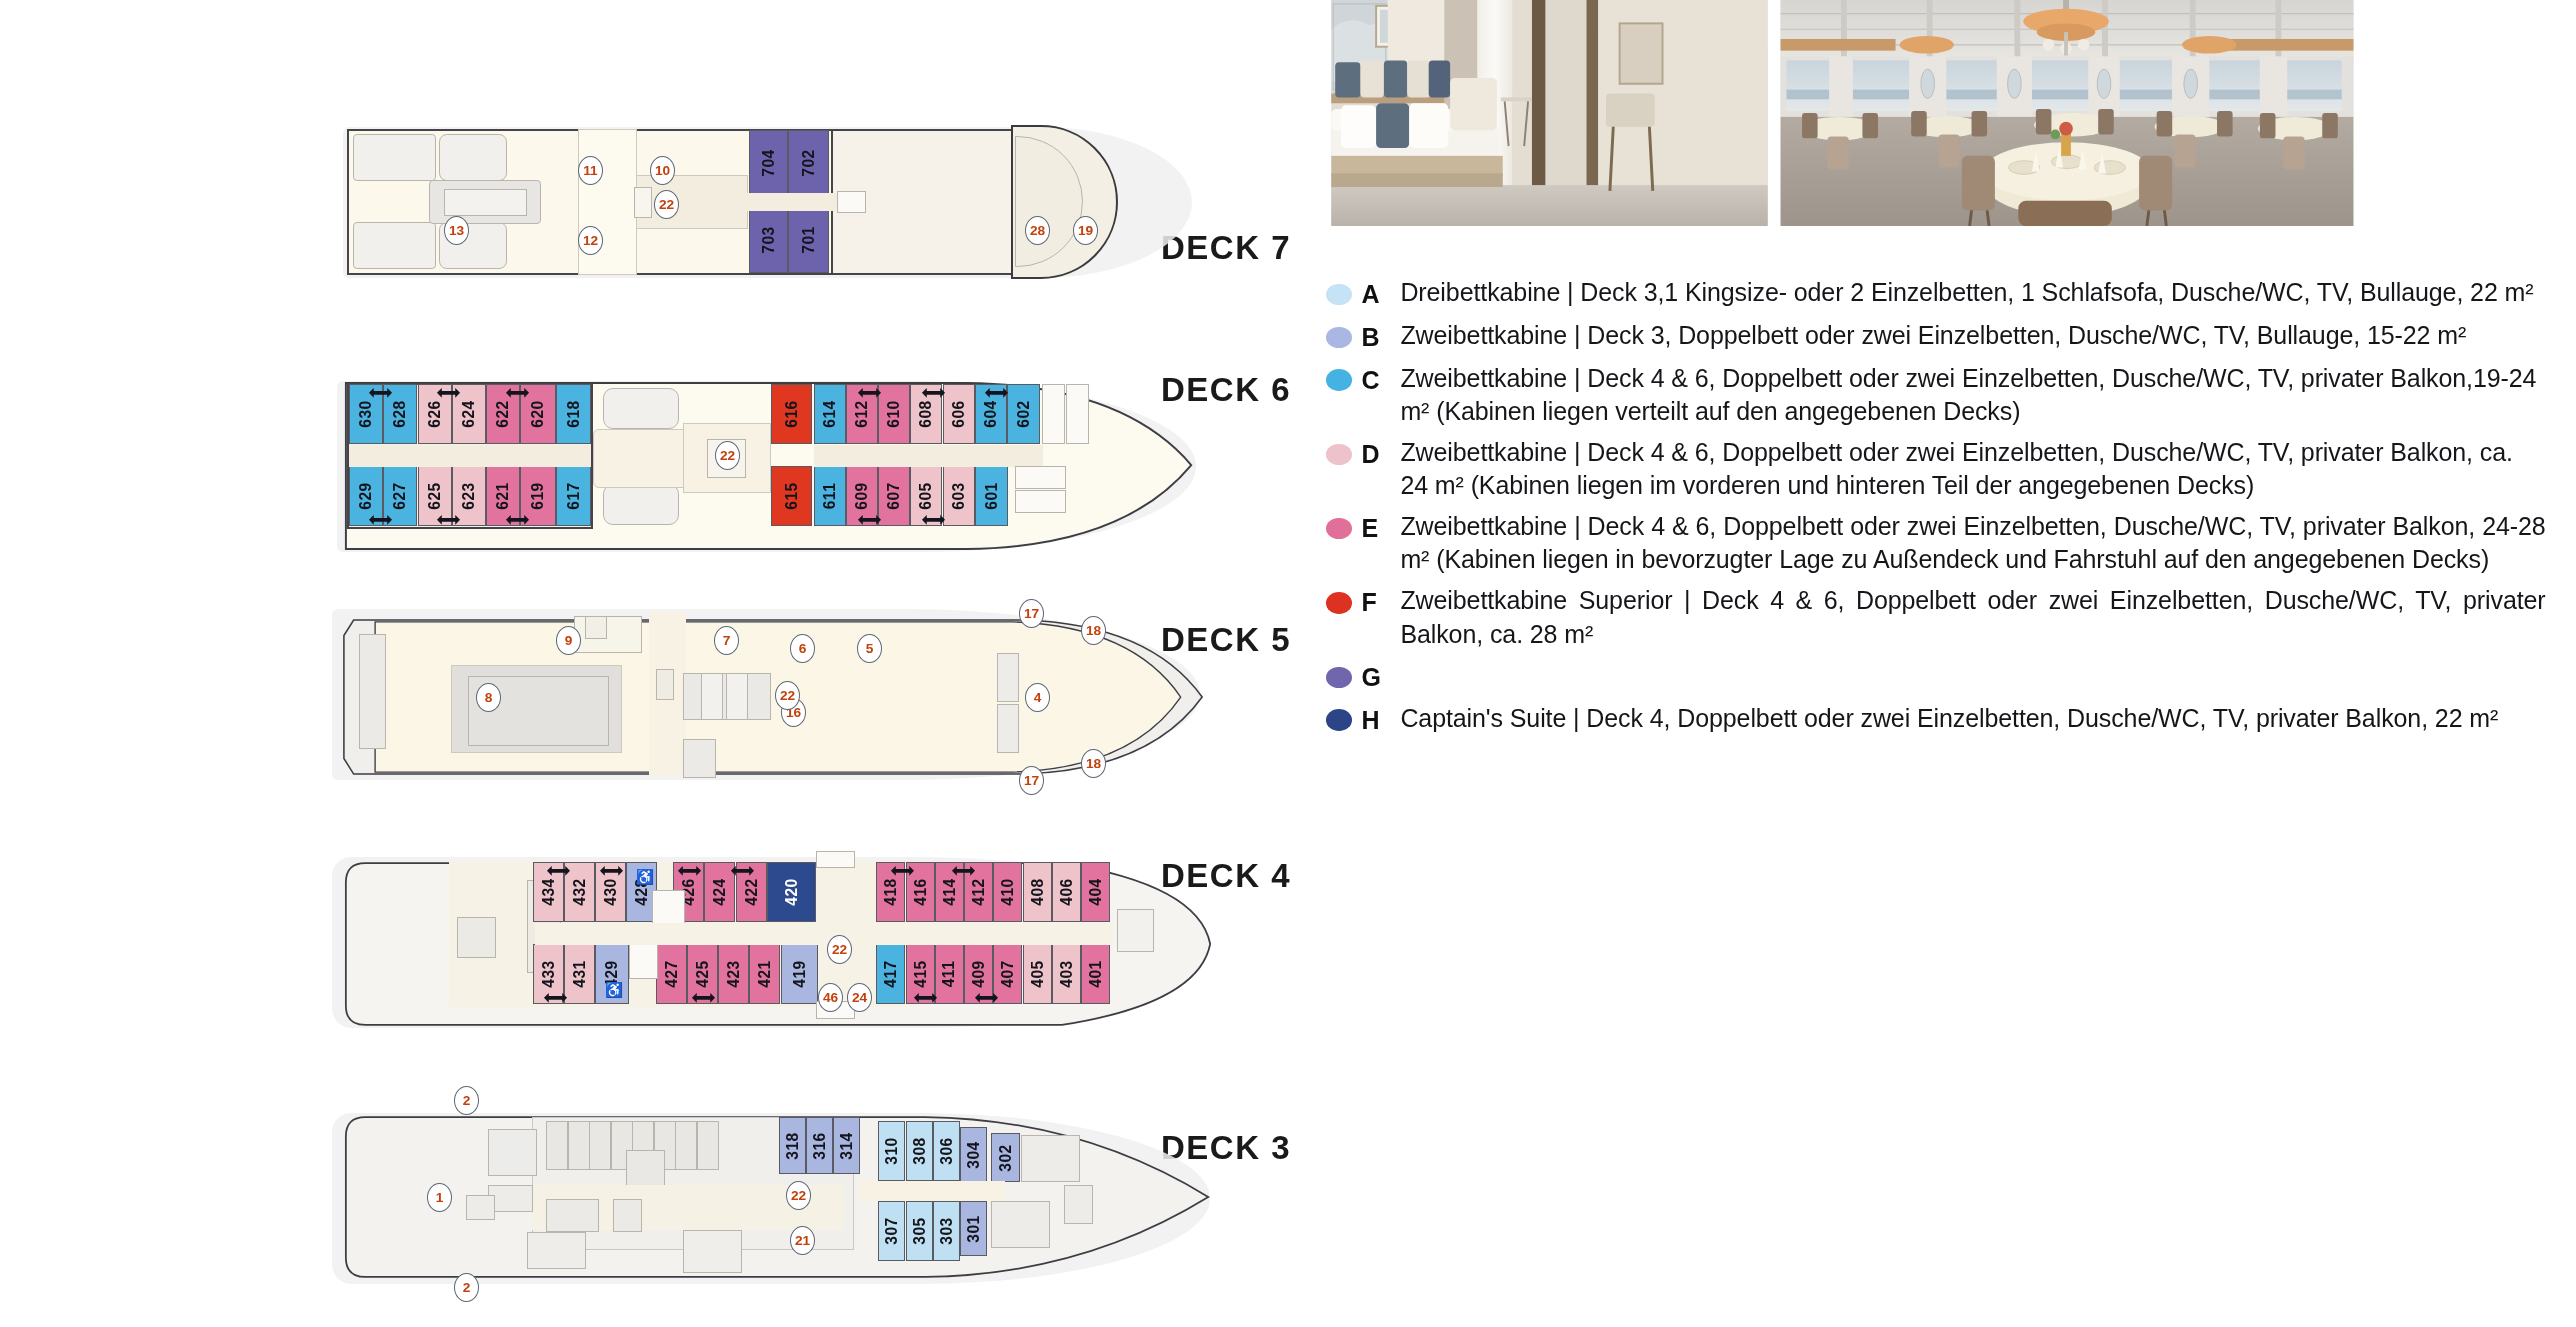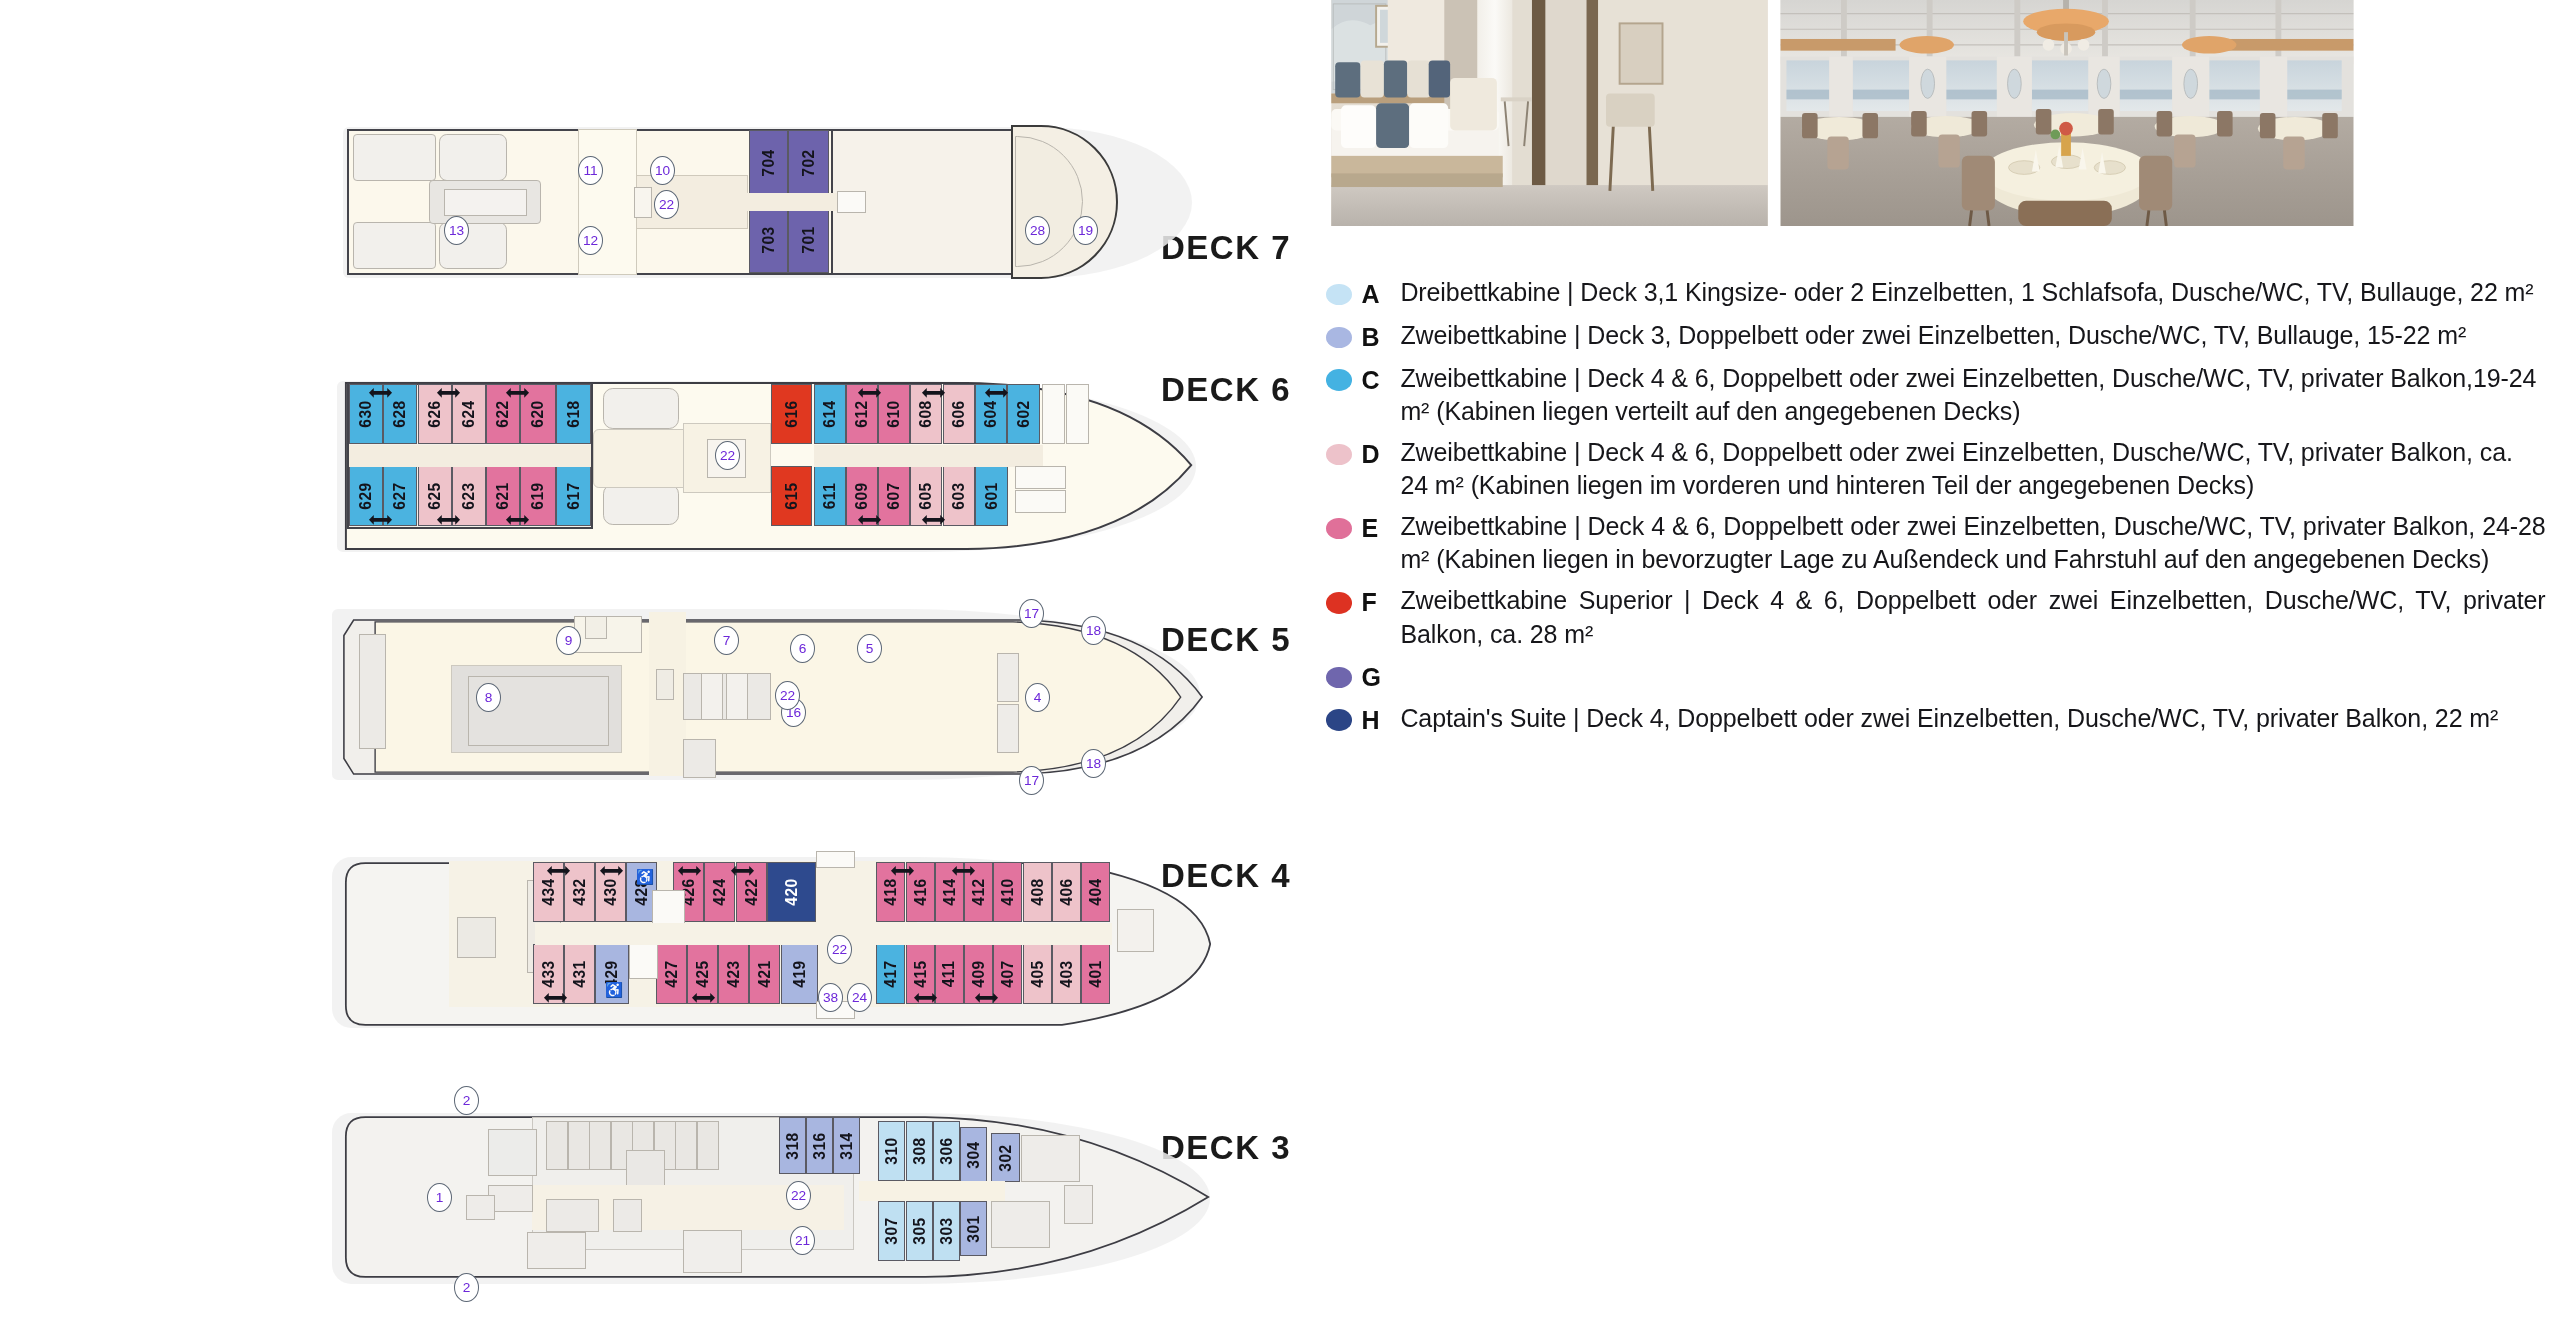--- a/index.html
+++ b/index.html
@@ -70,22 +70,22 @@
 
   
   .poi {
     position: absolute;
     width: 25px; height: 29px;
     border: 1.4px solid #5c6775;
     border-radius: 50%;
     background: #ffffff;
     display: flex; align-items: center; justify-content: center;
     font-family: "Liberation Sans", sans-serif;
-    font-size: 13.7px; font-weight: 400;
-    color: #6d28d9;
+    font-size: 13.7px; font-weight: 700;
+    color: #c2410c;
   }
 
   
   .bedicon {
     position: absolute;
     width: 25px; height: 13.7px;
     color: #14141c;
   }
   .bedicon svg { display: block; }
   .acc { position: absolute; font-size: 14.6px; color: #1a1a28; font-weight: 700; }
@@ -586,21 +586,21 @@
         </div>
       <div class="bedicon" style="left:974px; top:152px;">
           <svg width="25" height="13.7" viewBox="0 0 26 14">
             <path d="M1 7 L6 2 L6 5 L20 5 L20 2 L25 7 L20 12 L20 9 L6 9 L6 12 Z" fill="#14141c"></path>
           </svg>
         </div>
       <div class="acc" style="left:636px; top:29px;">♿</div>
       <div class="acc" style="left:605px; top:142px;">♿</div>
 
       <div class="poi" style="left:827px; top:96px;">22</div>
-      <div class="poi" style="left:818px; top:144px;">38</div>
+      <div class="poi" style="left:818px; top:144px;">46</div>
       <div class="poi" style="left:847px; top:144px;">24</div>
     </div>
 
     <div class="deck-row" style="top:1078px; height:244px;">
       <div class="deck-label" style="left:1161px; top:51px;">DECK 3</div>
       <div class="hull" style="left:332px; top:35px; width:878px; height:171px; border-radius:19.5px 293px 293px 19.5px / 19.5px 86px 86px 19.5px;"></div>
       <svg style="position:absolute; left:340px; top:31px;" width="878" height="176" viewBox="0 0 900 180">
         <path d="M26 8 Q6 8 6 28 L6 152 Q6 172 26 172 L600 172 Q760 170 890 90 Q760 10 600 8 Z" fill="#f3f2ef" stroke="#3d3d44" stroke-width="1.8"></path>
       </svg>
 

